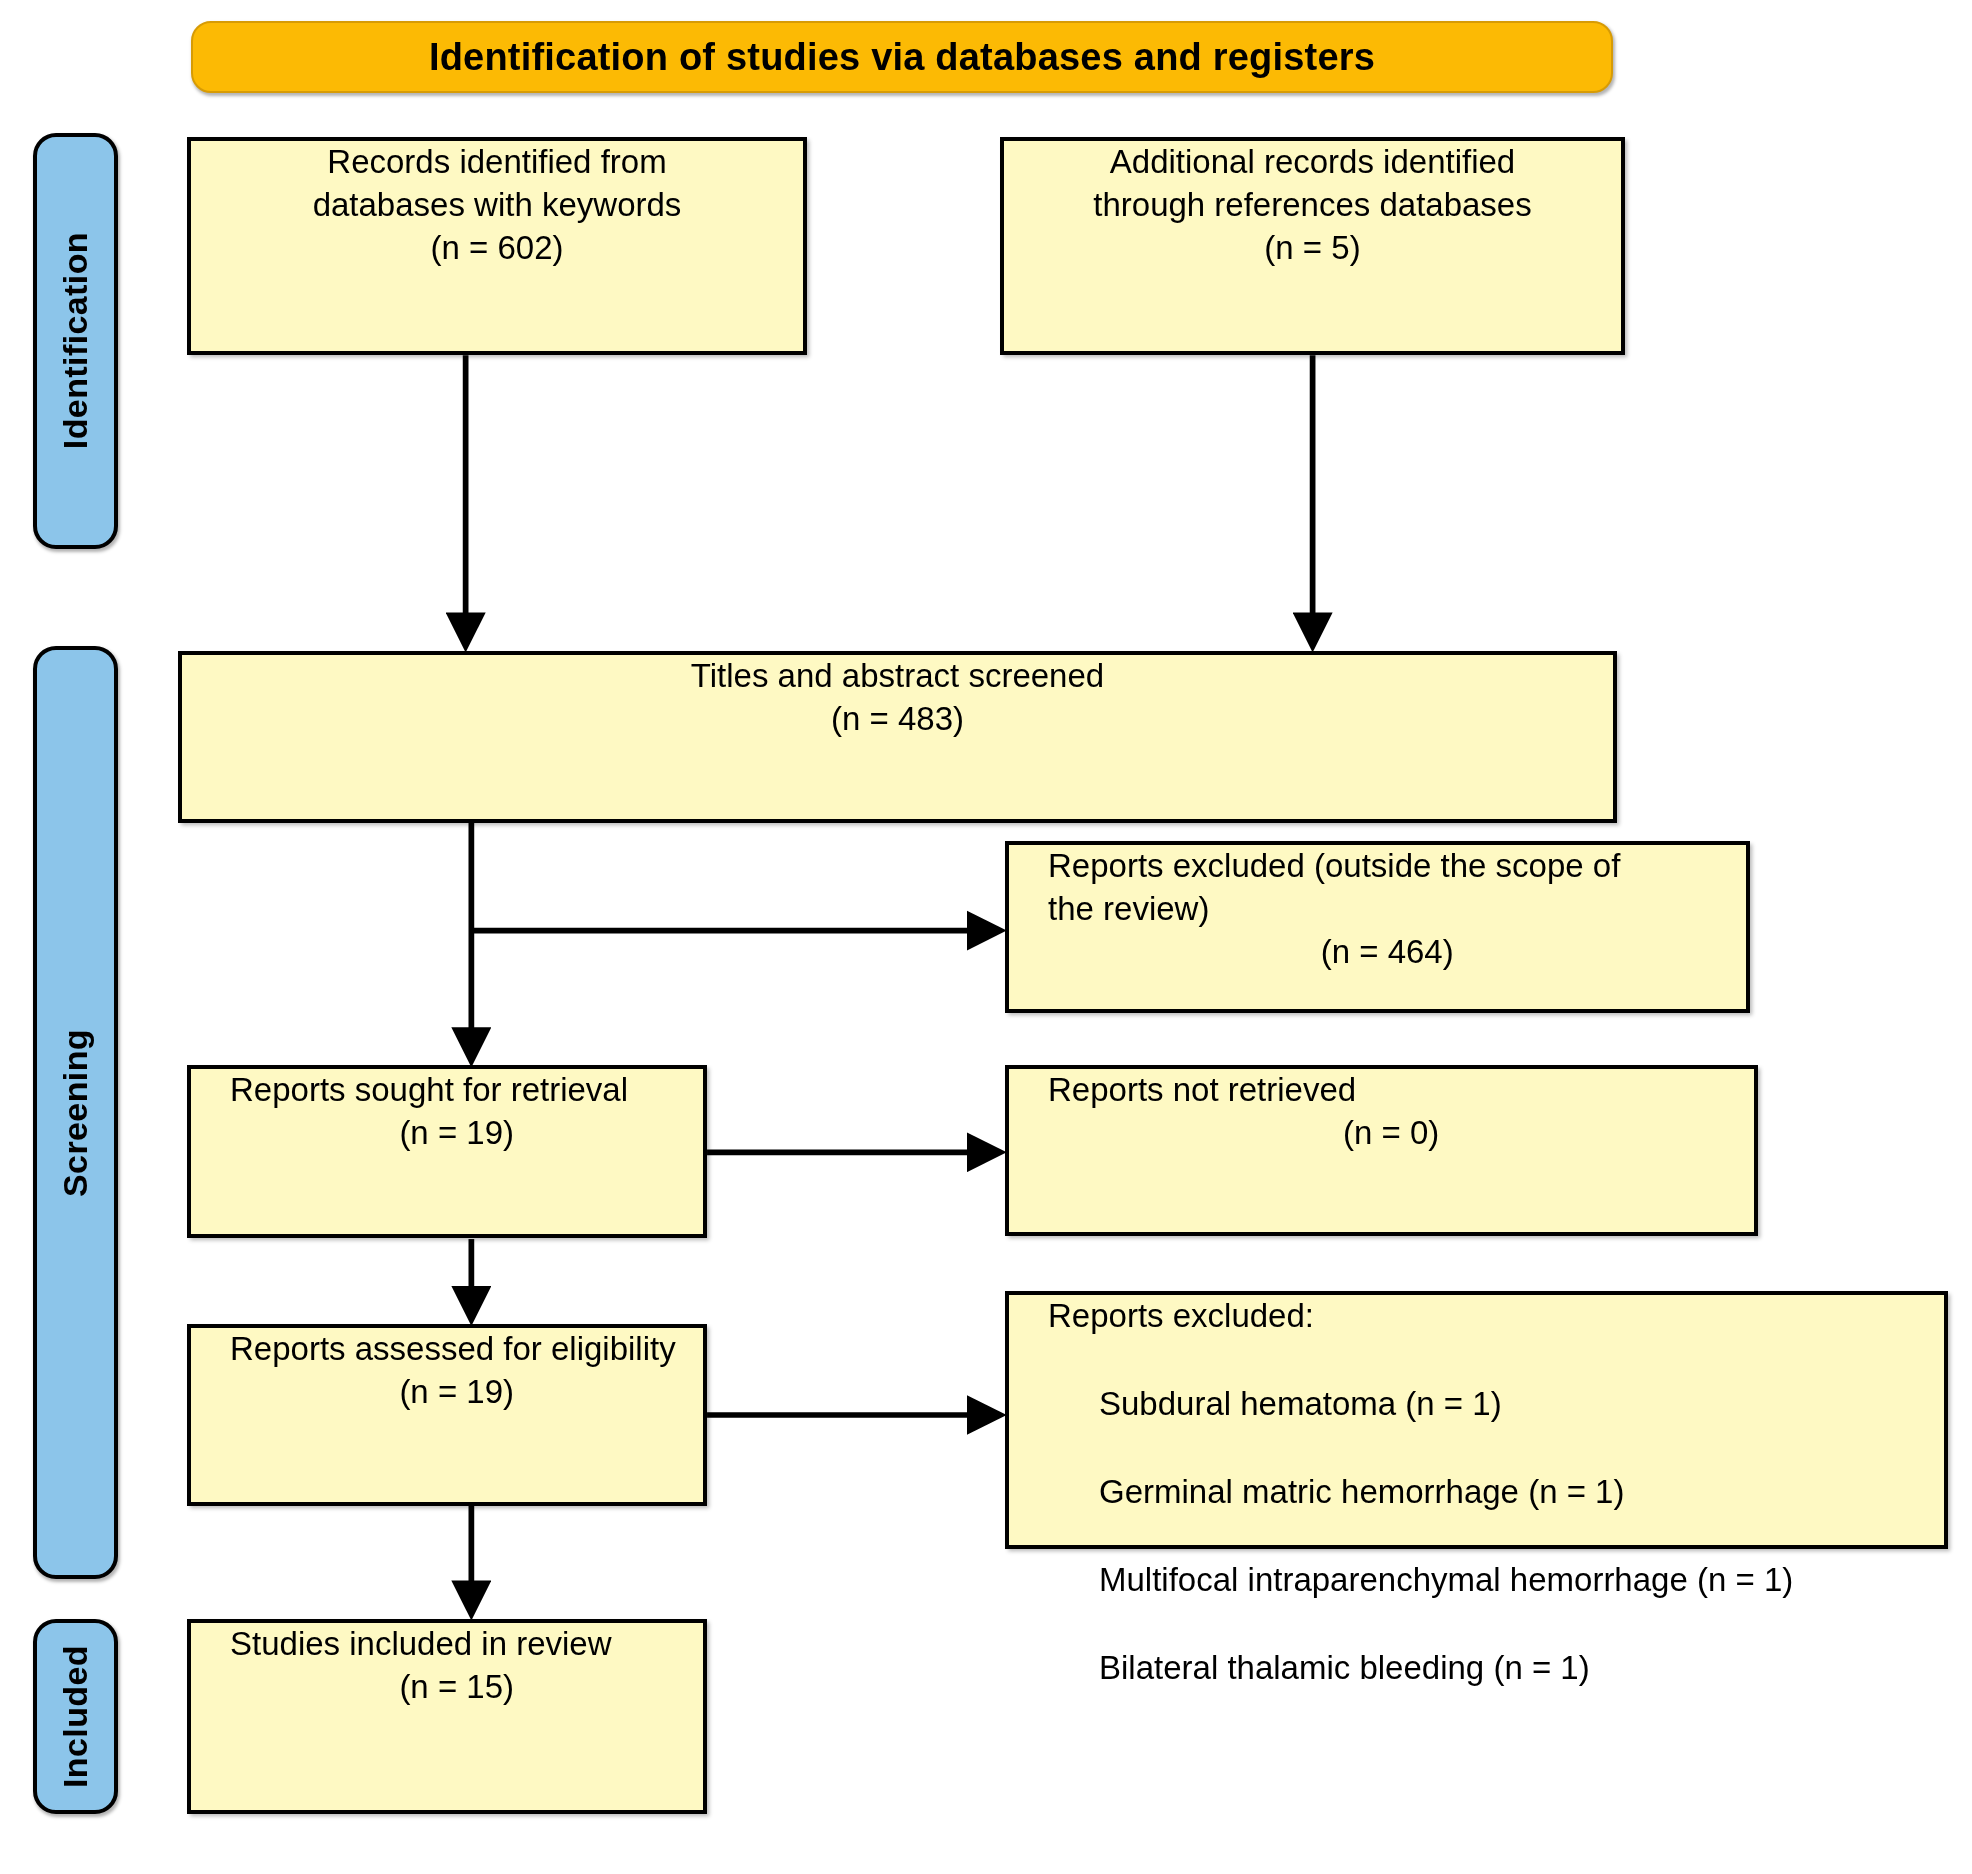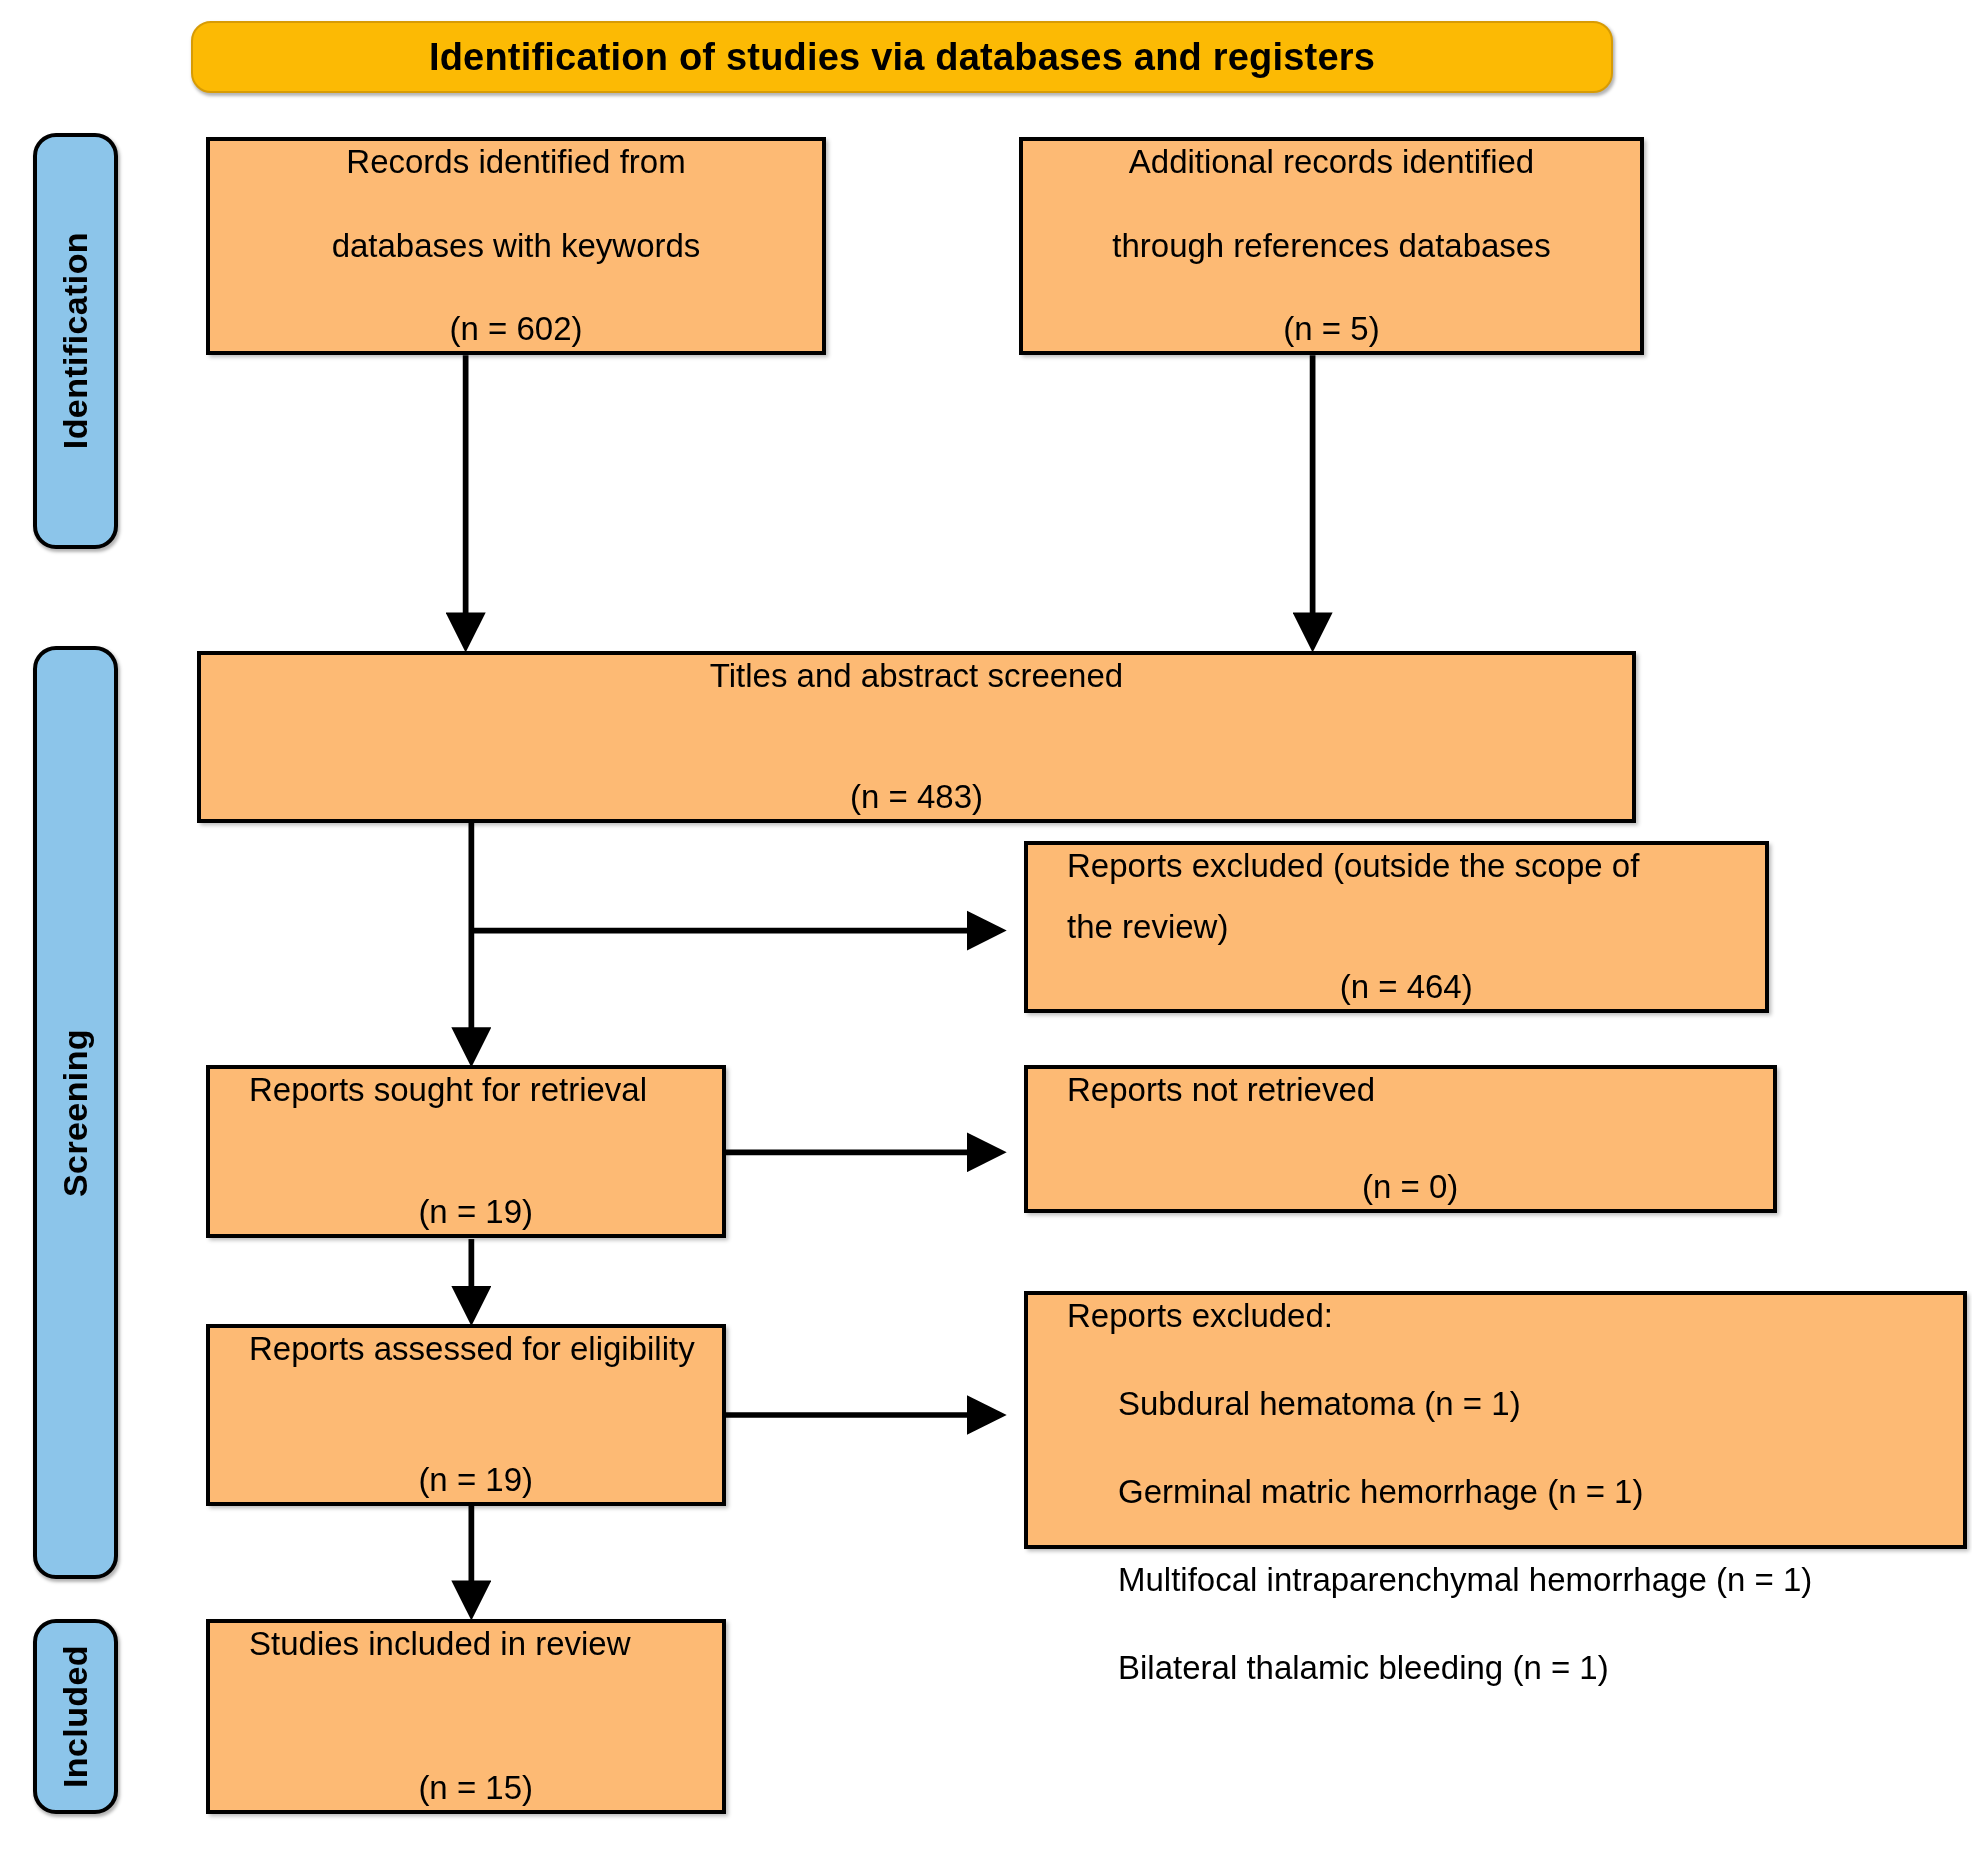--- a/index.html
+++ b/index.html
@@ -61,27 +61,26 @@
     white-space: nowrap;
     letter-spacing: 0.4px;
   }
   #band-identification { left: 33px;  top: 133px;  width: 85px; height: 416px; }
   #band-screening      { left: 33px;  top: 646px;  width: 85px; height: 933px; }
   #band-included       { left: 33px;  top: 1619px; width: 85px; height: 195px; }
 
   
   .flow-box {
     position: absolute;
-    background: #fdba74;
+    background: #fef9c3;
     border: 4.1px solid #000000;
     display: flex;
     flex-direction: column;
-    justify-content: space-between;
+    justify-content: flex-start;
     box-shadow: 2.5px 3.3px 4.1px rgba(0,0,0,0.28);
-    margin-left: 19px;
   }
   .flow-box .line {
     font-size: 33px;
     line-height: 1.30;
     color: #000000;
     white-space: nowrap;
   }
   .flow-box.centered { align-items: center; text-align: center; }
   .flow-box.centered .line { text-align: center; }
   .flow-box.leftish { align-items: stretch; padding-left: 39px; padding-right: 19.6px; }
@@ -89,21 +88,21 @@
   .flow-box .line.ctr { text-align: center; }
 
   .list-item { padding-left: 51px; }
 
   
   #box-records-db    { left: 187px;  top: 137px;  width: 620px;  height: 218px; }
   #box-records-ref   { left: 1000px; top: 137px;  width: 625px;  height: 218px; }
   #box-titles        { left: 178px;  top: 651px;  width: 1439px; height: 172px; }
   #box-excluded-scope{ left: 1005px; top: 841px; width: 745px;  height: 172px; }
   #box-sought        { left: 187px;  top: 1065px; width: 520px;  height: 173px; }
-  #box-not-retrieved { left: 1005px; top: 1065px; width: 753px;  height: 148px; }
+  #box-not-retrieved { left: 1005px; top: 1065px; width: 753px;  height: 171px; }
   #box-assessed      { left: 187px;  top: 1324px; width: 520px;  height: 182px; }
   #box-excl-reasons  { left: 1005px; top: 1291px; width: 943px; height: 258px; gap: 45px; }
   #box-included      { left: 187px;  top: 1619px; width: 520px;  height: 195px; }
 
   
   #connectors {
     position: absolute;
     left: 0; top: 0;
     width: 1973px; height: 1875px;
     pointer-events: none;

